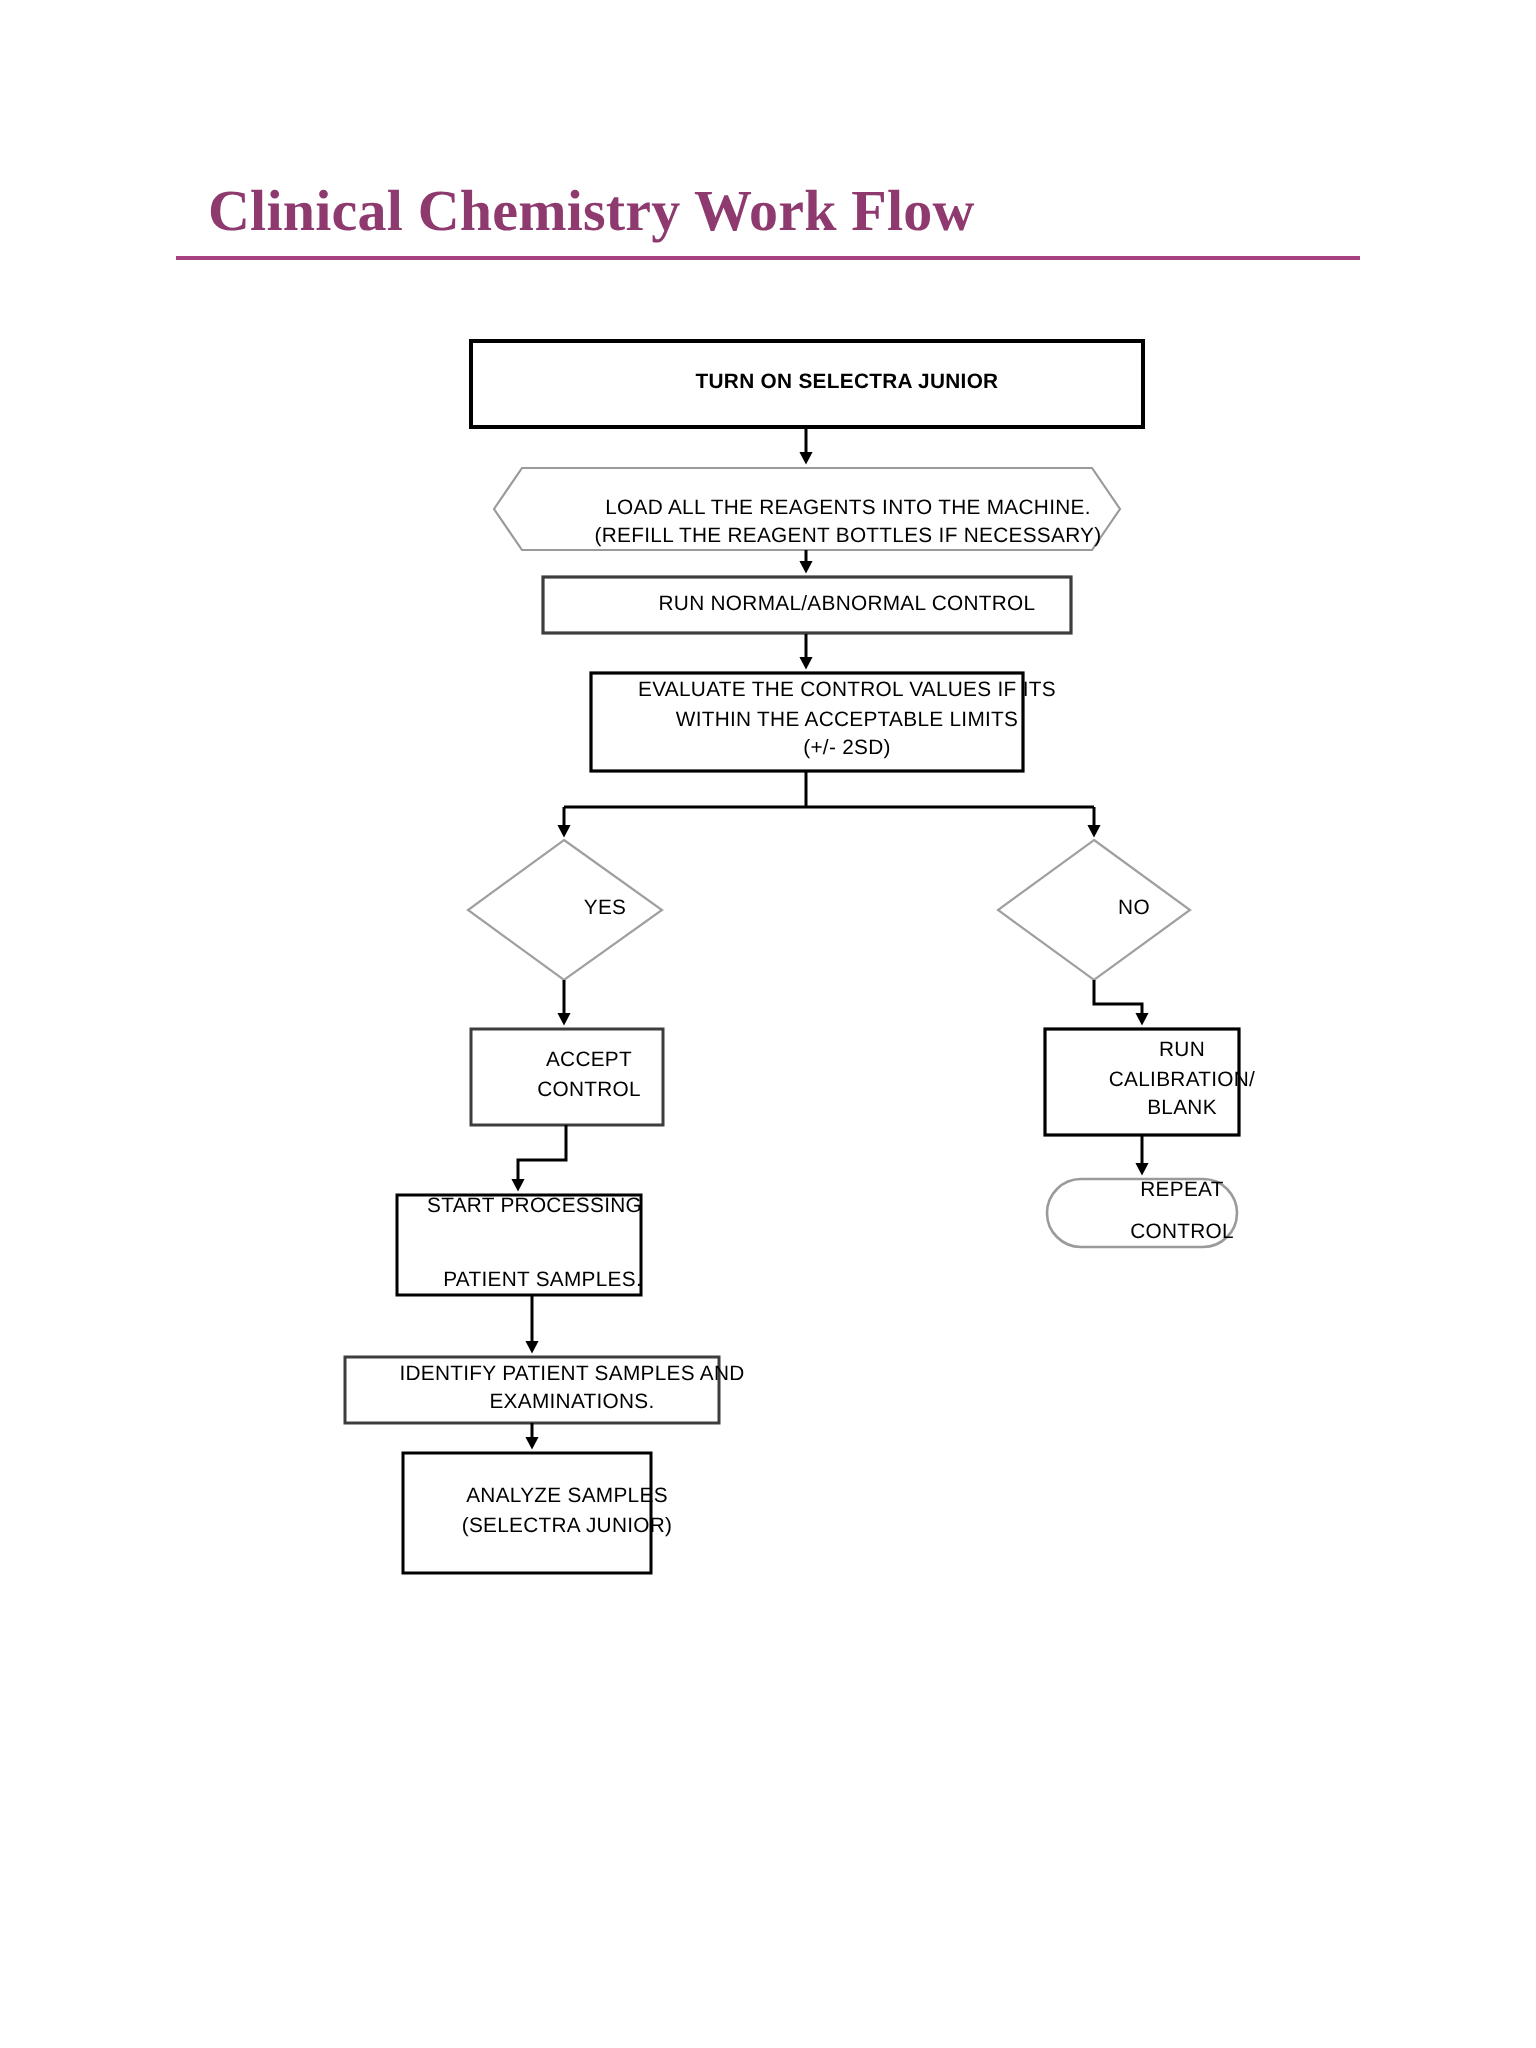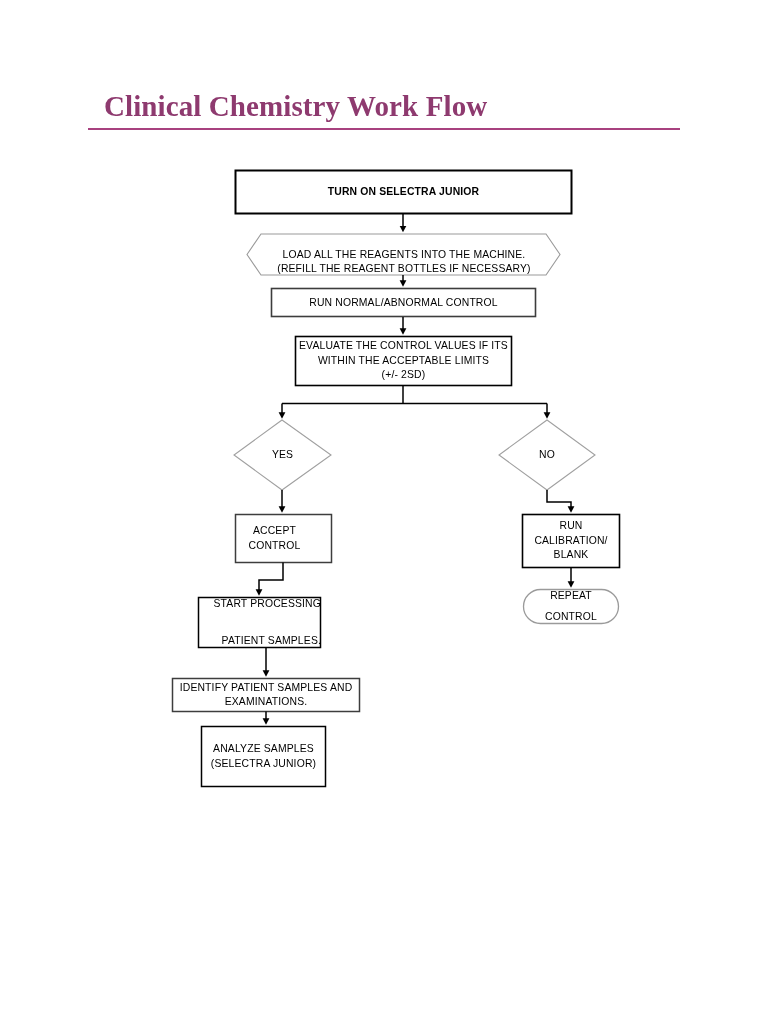--- a/index.html
+++ b/index.html
@@ -56,21 +56,21 @@
     position: absolute;
     display: flex;
     flex-direction: column;
     justify-content: center;
     color: #000000;
     font-size: 10.4px;
     line-height: 14.5px;
     letter-spacing: 0.15px;
     pointer-events: none;
   }
-  .node-label.center { align-items: center; text-align: center; }
+  .node-label.center { align-items: center; text-align: center; padding-left: 20px; }
   .node-label.left   { align-items: flex-end; text-align: left; gap: 23px; }
   .node-label.bold   { font-weight: bold; }
   .node-label .ln { display: block; white-space: nowrap; }
 </style>
 </head>
 <body>
 
 <div id="page">
 
   <div class="doc-title">Clinical Chemistry Work Flow</div>

